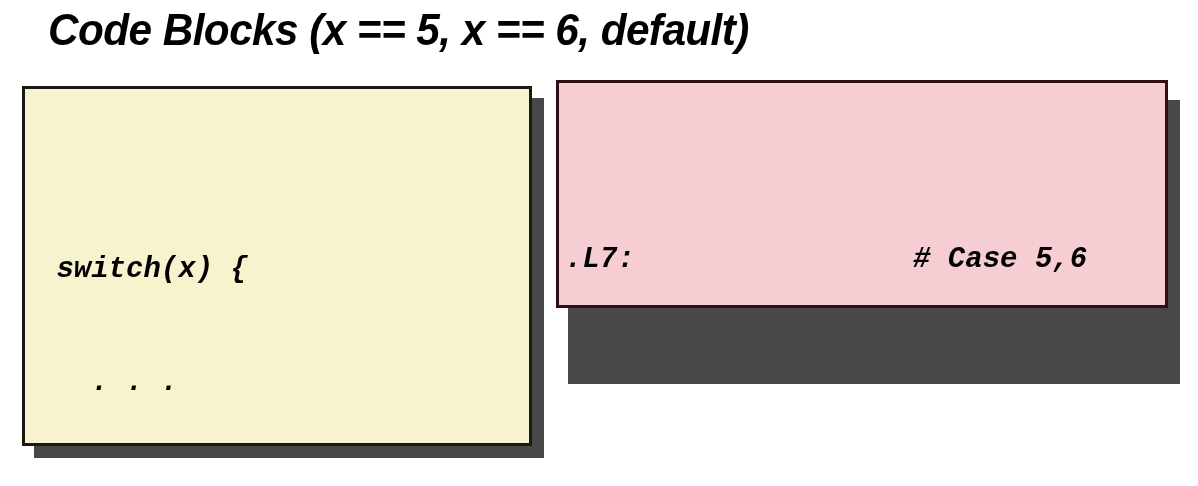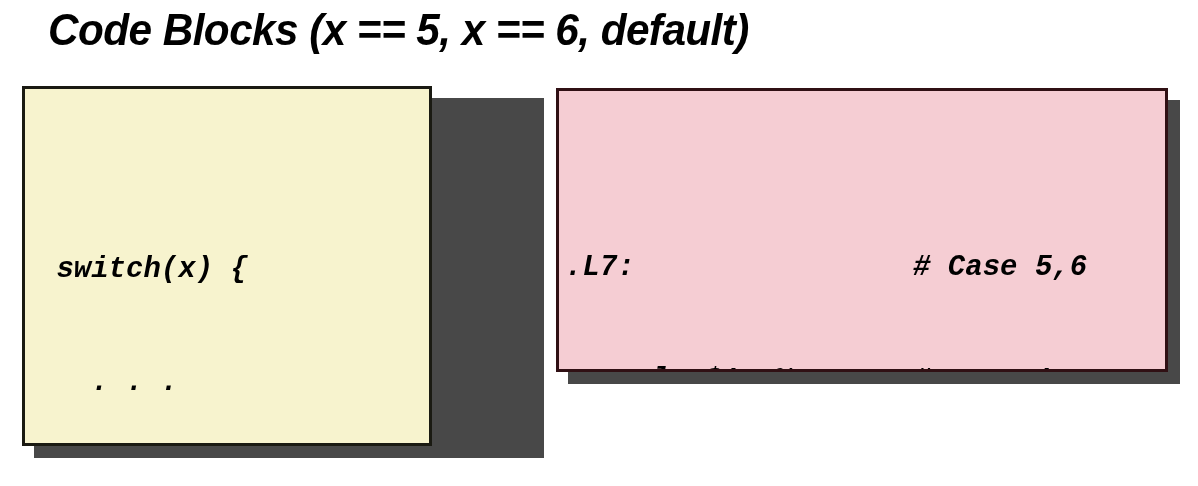--- a/index.html
+++ b/index.html
@@ -58,39 +58,39 @@
   
   .box-shadow-rect {
     position: absolute;
     background: #484848;
   }
 
   
   #c-code-box {
     left: 22px;
     top: 86px;
-    width: 410px;
+    width: 510px;
     height: 360px;
     background: #F7F3CE;
     border: 3px solid #1a1a12;
     padding: 12px 0 0 0;
     font-size: 29px;
     line-height: 37.5px;
     letter-spacing: 0px;
   }
   #c-code-inner {
     margin-left: 14px;
   }
 
   
   #asm-code-box {
     left: 556px;
-    top: 88px;
+    top: 80px;
     width: 612px;
-    height: 284px;
+    height: 228px;
     background: #F5CDD3;
     border: 3px solid #301014;
     padding: 8px 0 0 0;
     font-size: 29px;
     line-height: 37.5px;
   }
   #asm-code-inner {
     margin-left: 6px;
   }
 </style>

